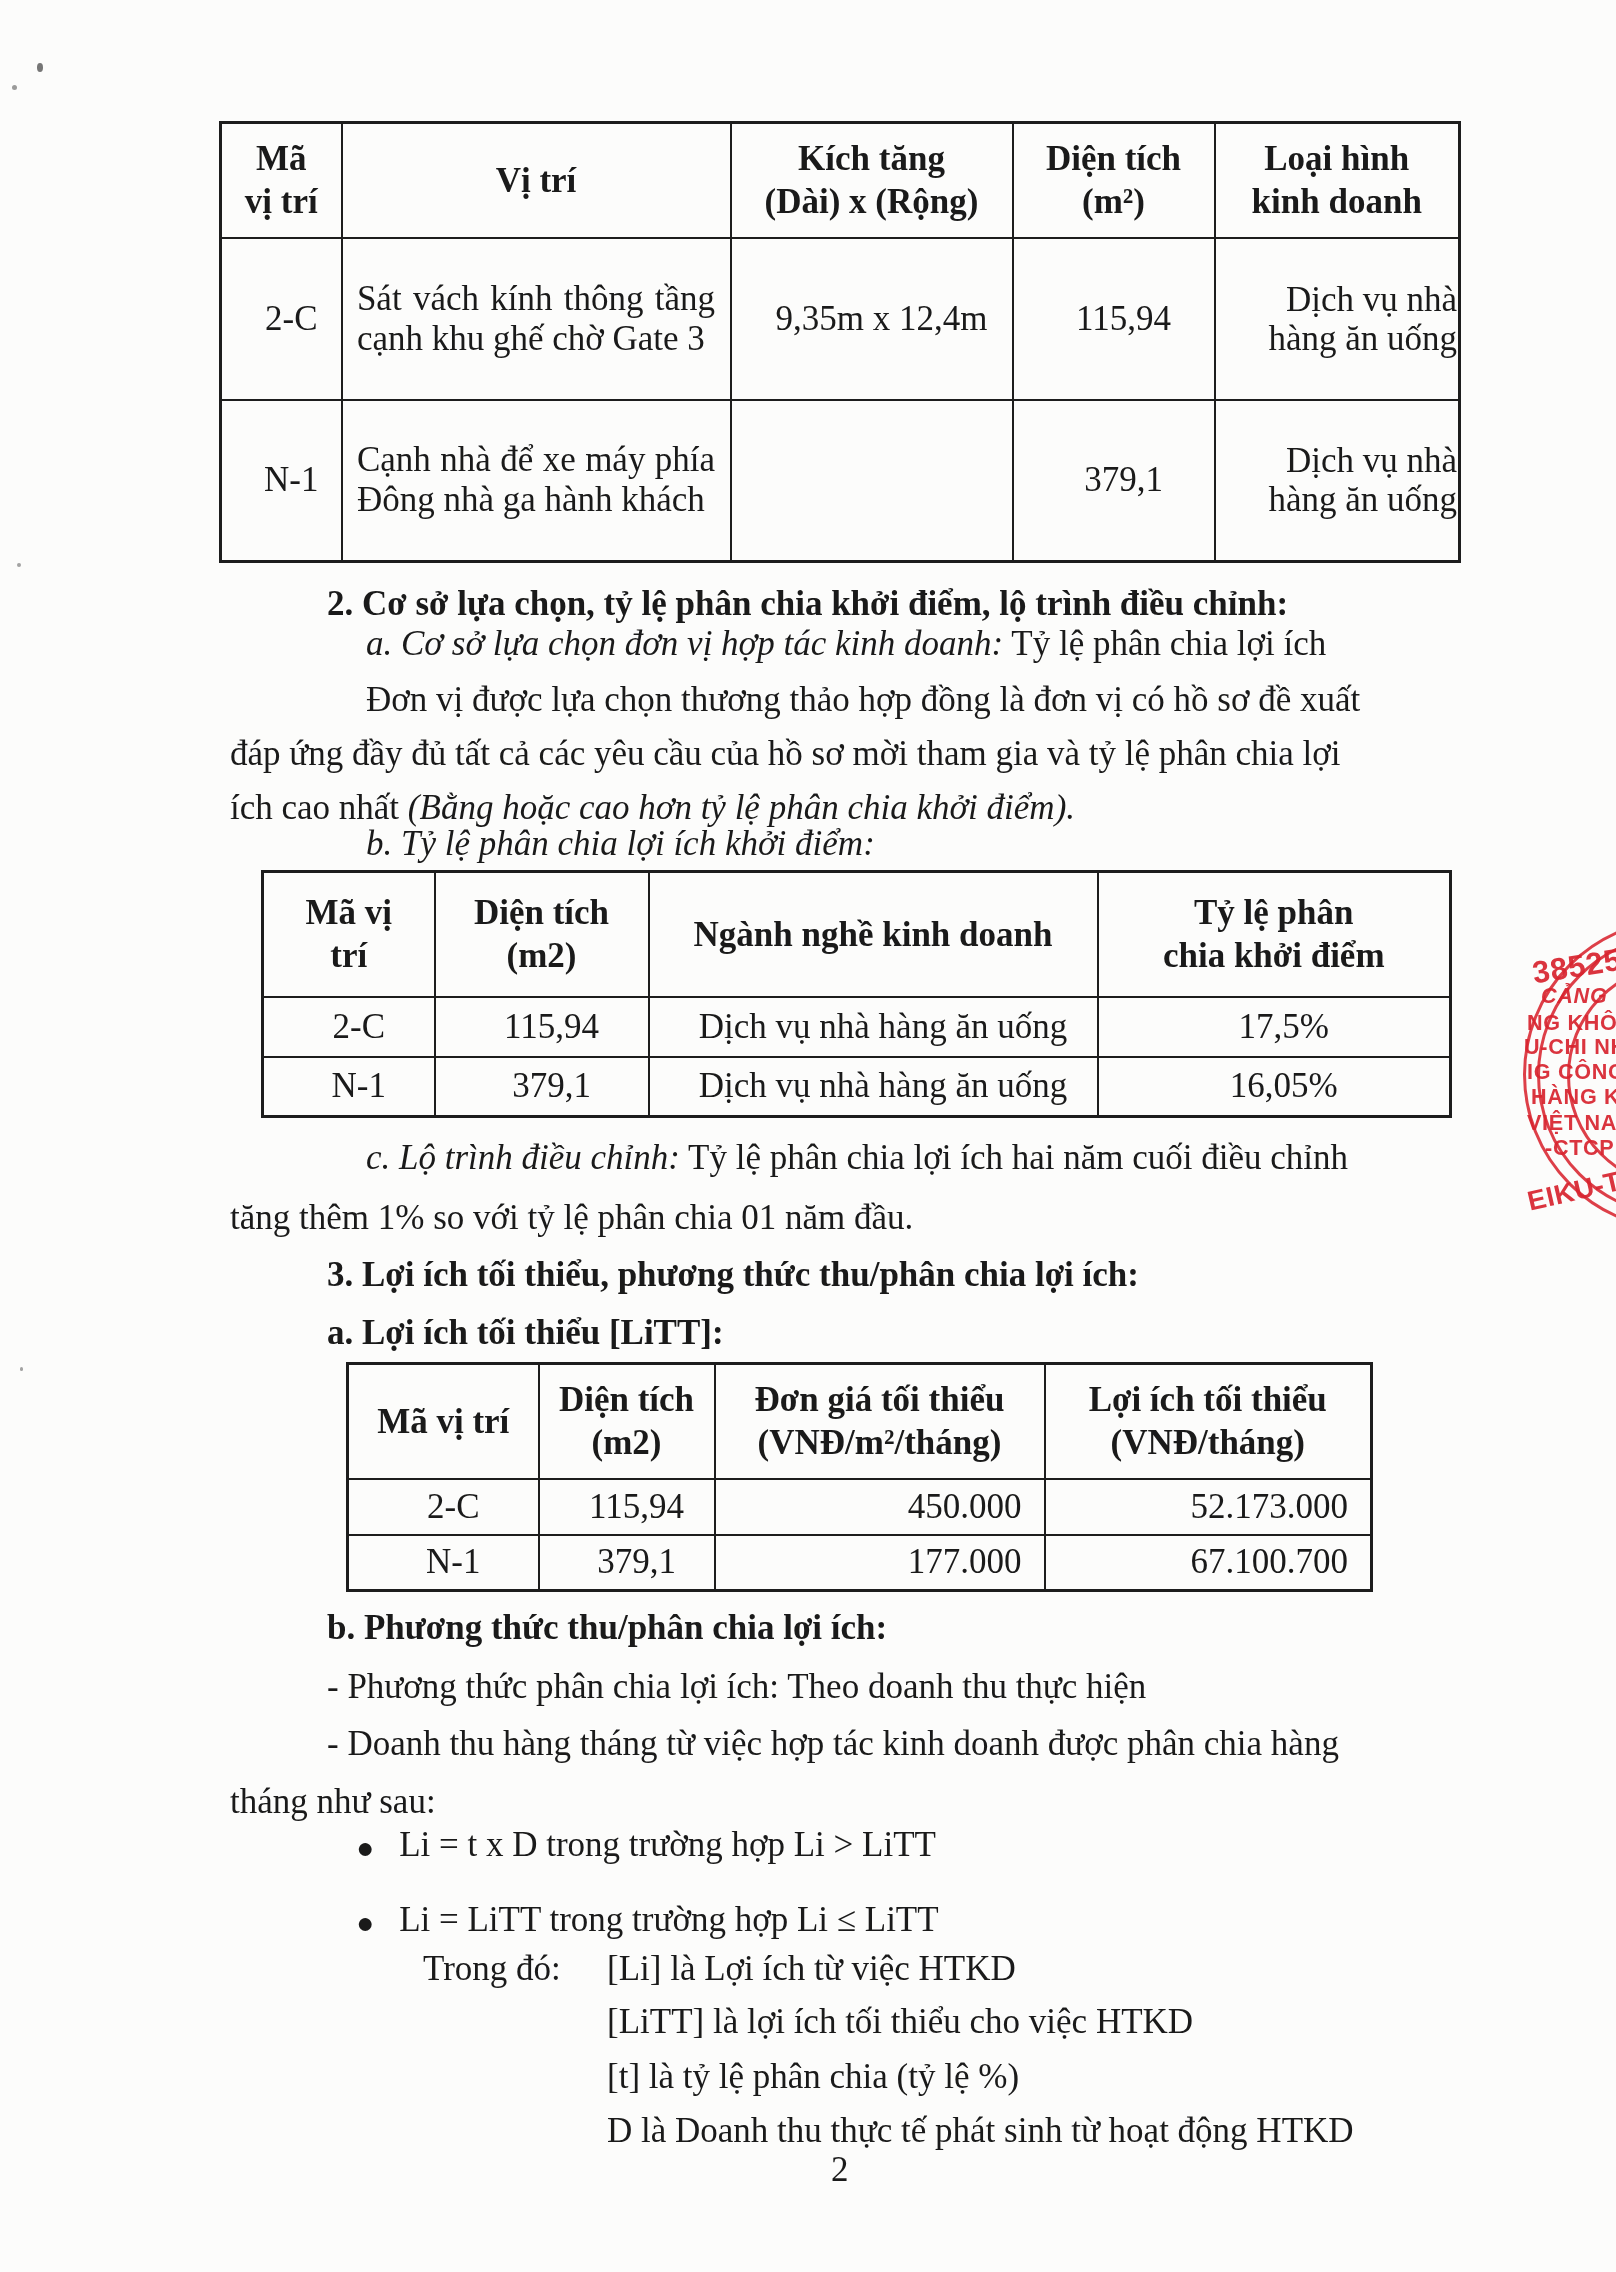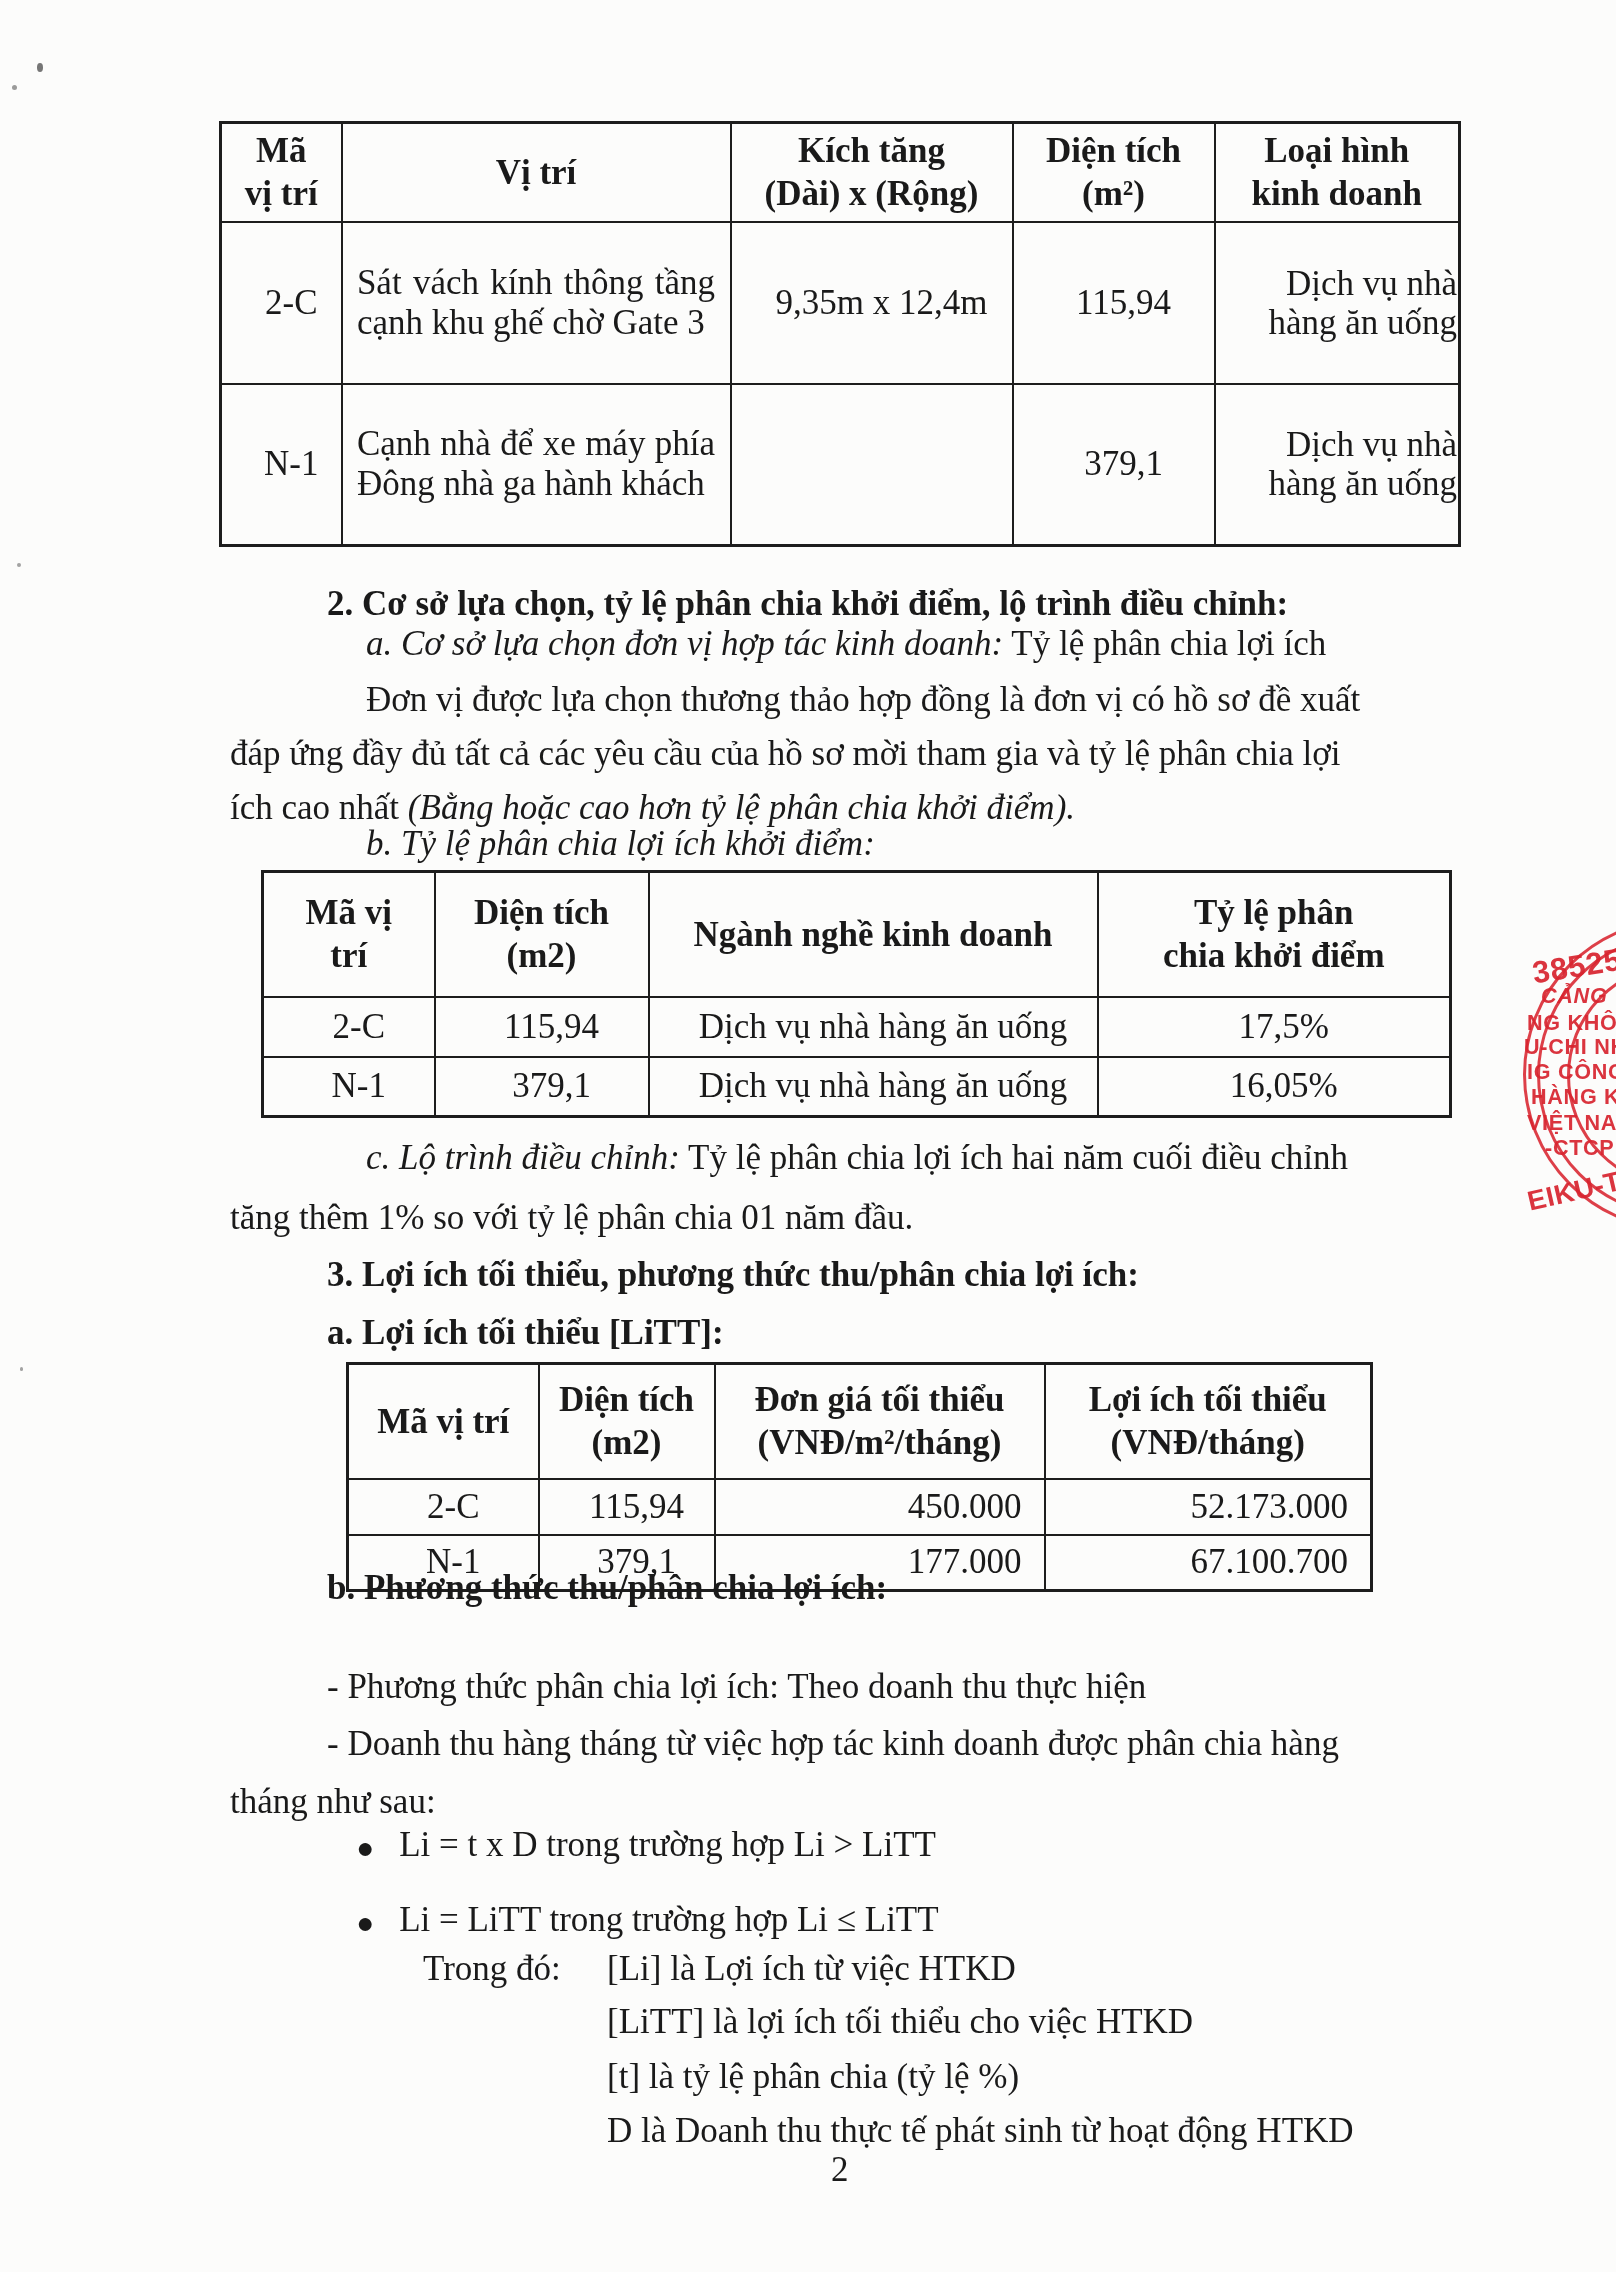--- a/index.html
+++ b/index.html
@@ -19,21 +19,21 @@
         border:3.3px solid #1d1d1d;}
   th,td{border:2px solid #1d1d1d;font-size:35px;vertical-align:middle;}
   th{font-weight:bold;text-align:center;white-space:pre-line;line-height:43px;padding:5.2px 3.9px;}
   td{line-height:40px;padding-left:21px;}
   td.center{text-align:center;}
   td.pre{white-space:pre-line;text-align:right;line-height:39px;}
   td.just{text-align:justify;padding:11.8px 14.4px;}
   td.rightal{text-align:right;padding-right:22px;}
 
   #table1{left:219px;top:121px;width:1239px;}
-  #table1 tr.hrow{height:99px;}
+  #table1 tr.hrow{height:115px;}
   #table1 tr.drow{height:162px;}
 
   #table2{left:261px;top:870px;width:1187px;}
   #table2 tr.hrow{height:125px;}
   #table2 tr.drow{height:60px;}
 
   #table3{left:346px;top:1362px;width:1023px;}
   #table3 tr.hrow{height:115px;}
   #table3 tr.drow{height:56px;}
 
@@ -168,21 +168,21 @@
   </tr>
   <tr class="drow">
     <td class="center">N-1</td>
     <td class="center">379,1</td>
     <td class="rightal">177.000</td>
     <td class="rightal">67.100.700</td>
   </tr>
 </tbody>
   </table>
 
-<div class="abs bold nowrap" style="left:327px;top:1568px;">b. Phương thức thu/phân chia lợi ích:</div>
+<div class="abs bold nowrap" style="left:327px;top:1608px;">b. Phương thức thu/phân chia lợi ích:</div>
 <div class="abs nowrap" style="left:327px;top:1667px;">- Phương thức phân chia lợi ích: Theo doanh thu thực hiện</div>
 <div class="abs nowrap" style="left:327px;top:1724px;">- Doanh thu hàng tháng từ việc hợp tác kinh doanh được phân chia hàng</div>
 <div class="abs nowrap" style="left:230px;top:1782px;">tháng như sau:</div>
 
 <div class="abs nowrap" style="left:356px;top:1825px;">
   <span class="bullet-dot">●</span><span>Li = t x D trong trường hợp Li &gt; LiTT</span>
 </div>
 <div class="abs nowrap" style="left:356px;top:1900px;">
   <span class="bullet-dot">●</span><span>Li = LiTT trong trường hợp Li ≤ LiTT</span>
 </div>

